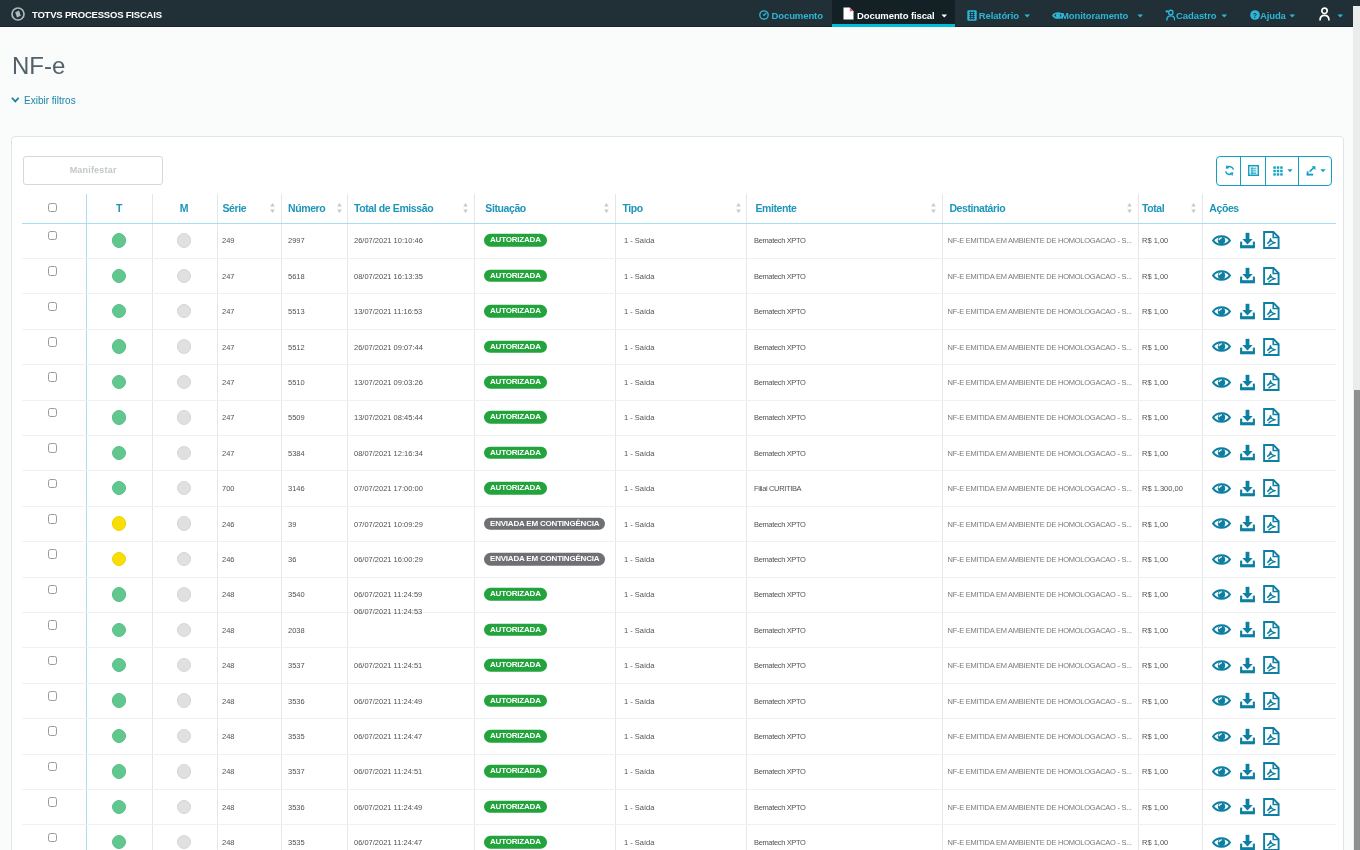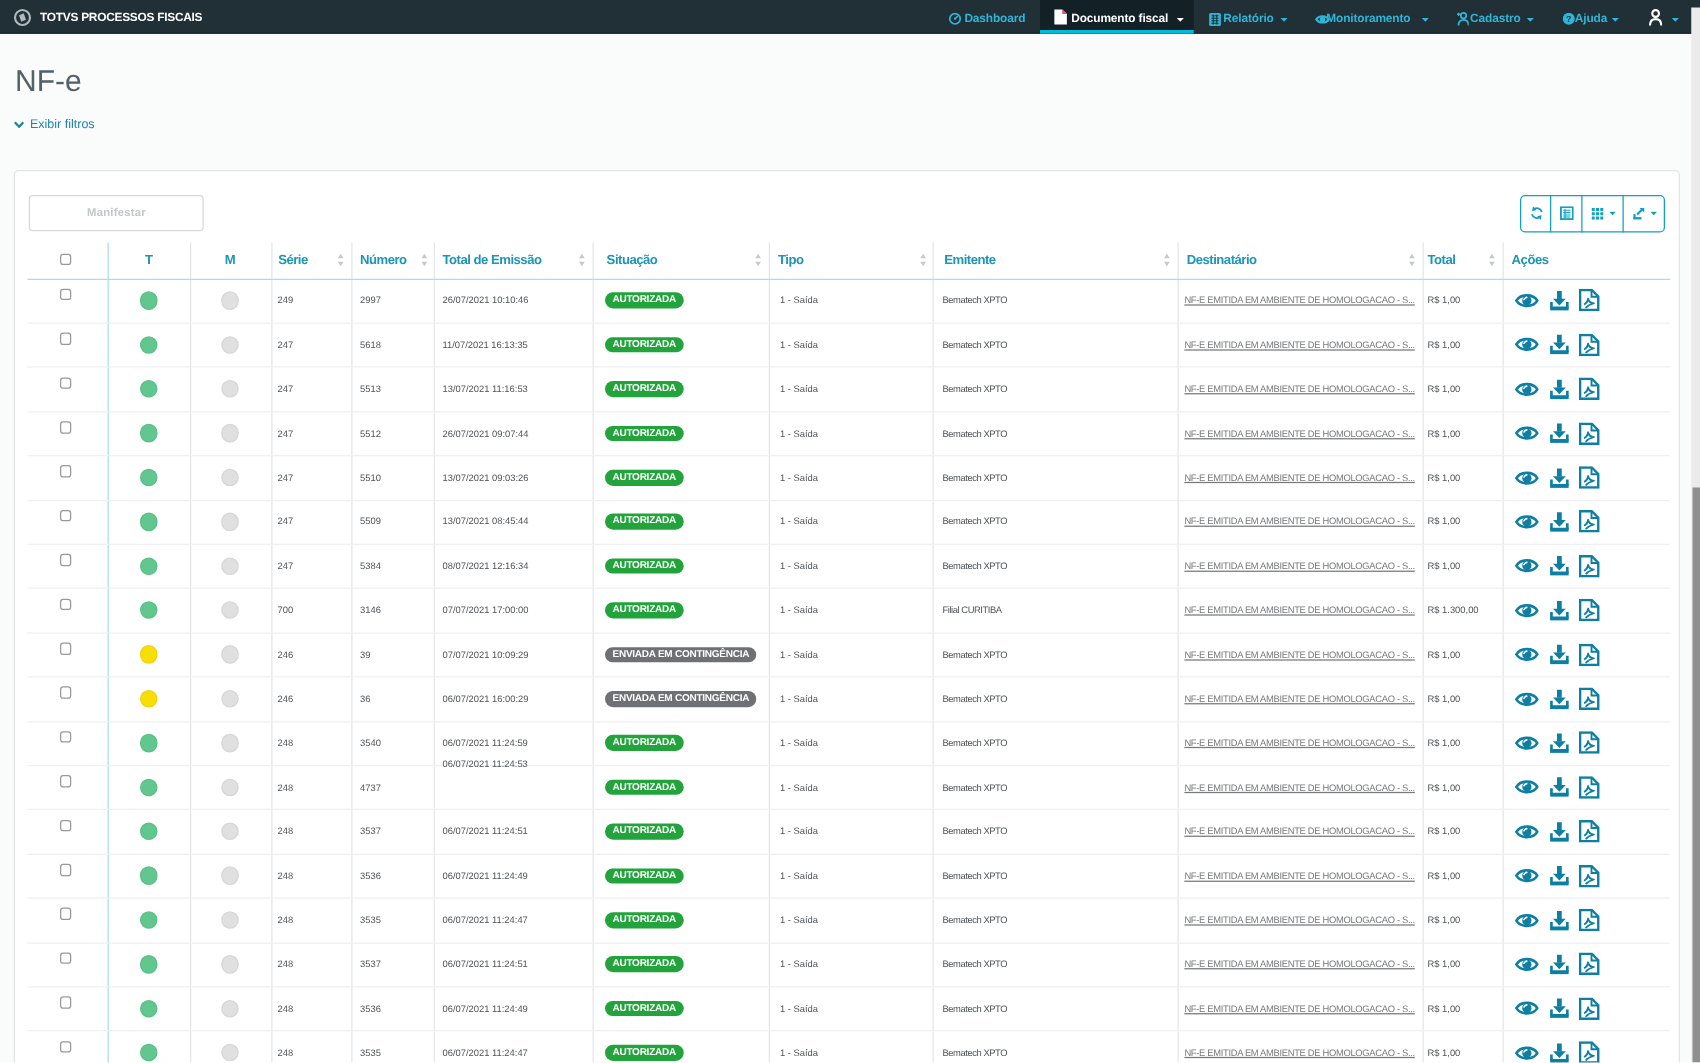--- a/index.html
+++ b/index.html
@@ -1,19 +1,19 @@
 <!DOCTYPE html>
 <html><head><meta charset="utf-8"><title>NF-e</title>
 <style>
 * { margin:0; padding:0; box-sizing:border-box; }
 html,body { width:1360px; height:850px; overflow:hidden; background:#fafbfb;
   font-family:"Liberation Sans", sans-serif; }
 #page { position:relative; width:1360px; height:850px; }
 .ct { position:absolute; font-size:7.5px; color:#4f5356; transform:translateY(-50%); white-space:nowrap; }
-.dest { color:#77797b; letter-spacing:-0.25px;text-decoration:underline; }
+.dest { color:#77797b; letter-spacing:-0.25px; }
 .emit { letter-spacing:-0.35px; }
 .hl { position:absolute; font-size:10.5px; font-weight:bold; color:#1d95b8; transform:translateY(-50%); white-space:nowrap; letter-spacing:-0.4px;}
 .navitem { position:absolute; font-size:9.5px; font-weight:bold; letter-spacing:-0.1px; color:#2db6d8; transform:translateY(-50%); white-space:nowrap; }
 .badge { position:absolute; height:12.5px; line-height:12.5px; border-radius:7px; color:#fff;
   font-size:8px; font-weight:bold; padding:0 6px; transform:translateY(-50%); letter-spacing:-0.2px; white-space:nowrap;}
 .bA { background:#23a33c; }
 .bC { background:#6f7073; }
 .vline { position:absolute; width:1px; background:#e4e6e7; }
 .rsep { position:absolute; height:1px; background:#eef0f1; }
 </style></head><body>
@@ -25,21 +25,21 @@
 <svg style="position:absolute;left:11px;top:7px" width="14" height="14" viewBox="0 0 14 14">
 <circle cx="7" cy="7" r="6" fill="none" stroke="#aeb8bd" stroke-width="1.7"></circle>
 <path d="M4.2 5.2 L8.0 3.6 L9.8 8.8 L6.0 10.4 Z" fill="#aeb8bd"></path>
 </svg>
 <div class="navitem" style="left:32px;top:14px;color:#fff;font-size:9.5px;letter-spacing:-0.2px">TOTVS PROCESSOS FISCAIS</div>
 <svg style="position:absolute;left:758.5px;top:9.8px" width="10" height="10" viewBox="0 0 11 11">
 <circle cx="5.5" cy="5.5" r="4.6" fill="none" stroke="#2db6d8" stroke-width="1.5"></circle>
 <path d="M5.5 5.5 L8 3.2" stroke="#2db6d8" stroke-width="1.4" fill="none"></path>
 <circle cx="5.5" cy="5.5" r="1" fill="#2db6d8"></circle>
 </svg>
-<div class="navitem" style="left:771.5px;top:14.5px">Dashboard</div>
+<div class="navitem" style="left:771.5px;top:14.5px">Documento</div>
 <svg style="position:absolute;left:843px;top:7px" width="11" height="13" viewBox="0 0 11 13">
 <path d="M0.5 0.5 H6.8 L10.5 4.2 V12.5 H0.5 Z" fill="#fff"></path>
 <path d="M6.8 0.5 V4.2 H10.5 Z" fill="#e8526e"></path>
 </svg>
 <div class="navitem" style="left:857px;top:14.5px;color:#fff">Documento fiscal</div>
 <svg style="position:absolute;left:941px;top:14px" width="6.5" height="4.0" viewBox="0 0 10 6.2">
 <path d="M0.6 0.6 L5 5.4 L9.4 0.6 Z" fill="#fff"></path>
 </svg>
 <svg style="position:absolute;left:966.5px;top:10px" width="10" height="11" viewBox="0 0 10 11">
 <rect x="0.3" y="0.3" width="9.4" height="10.4" rx="1.2" fill="#2db6d8"></rect>
@@ -212,21 +212,21 @@
 <path d="M1.1 1.0 H10.4 L15.6 6.2 V17 H1.1 Z" fill="none" stroke="#0d7fa2" stroke-width="1.9"></path>
 <path d="M10.2 1.2 V6.4 H15.4" fill="none" stroke="#0d7fa2" stroke-width="1.5"></path>
 <path d="M4.2 12.6 C6.0 11.8 7.2 9.6 7.5 7.8 C7.8 9.8 9.4 11.4 12.2 11.6 C9.6 12.2 6.8 13.8 5.5 15.4" fill="none" stroke="#0d7fa2" stroke-width="1.4" stroke-linejoin="round"></path>
 </svg>
 <div class="rsep" style="left:22.0px;top:258.0px;width:1313.9px"></div>
 <div style="position:absolute;left:47.5px;top:266.2px;width:9.5px;height:9.5px;border:1.6px solid #97999b;border-radius:2.5px;background:#fff"></div>
 <div style="position:absolute;left:112.0px;top:268.6px;width:14.4px;height:14.4px;border-radius:50%;background:#61c78e;border:1px solid #59c086"></div>
 <div style="position:absolute;left:176.70000000000002px;top:268.6px;width:14.4px;height:14.4px;border-radius:50%;background:#e0e0e0;border:1px solid #d6d6d6"></div>
 <div class="ct " style="left:222px;top:275.8px">247</div>
 <div class="ct " style="left:288px;top:275.8px">5618</div>
-<div class="ct " style="left:354px;top:275.8px">11/07/2021 16:13:35</div>
+<div class="ct " style="left:354px;top:275.8px">08/07/2021 16:13:35</div>
 <div class="badge bA" style="left:484px;top:275.8px">AUTORIZADA</div>
 <div class="ct " style="left:624px;top:275.8px">1 - Saída</div>
 <div class="ct emit" style="left:754px;top:275.8px">Bematech XPTO</div>
 <div class="ct dest" style="left:947.5px;top:275.8px">NF-E EMITIDA EM AMBIENTE DE HOMOLOGACAO - S...</div>
 <div class="ct " style="left:1142px;top:275.8px">R$ 1,00</div>
 <svg style="position:absolute;left:1212px;top:268.3px" width="19" height="15" viewBox="0 0 19 15">
 <path d="M1.1 7.5 C4.6 1.9 14.4 1.9 17.9 7.5 C14.4 13.1 4.6 13.1 1.1 7.5 Z" fill="none" stroke="#0d7fa2" stroke-width="2.1"></path>
 <circle cx="9.5" cy="7.5" r="3.7" fill="#0d7fa2"></circle>
 <path d="M7.2 6.6 A2.9 2.9 0 0 1 9.4 4.9" stroke="#fff" stroke-width="1.3" fill="none" stroke-linecap="round"></path>
 </svg>
@@ -501,21 +501,21 @@
 <svg style="position:absolute;left:1263px;top:585.4px" width="17" height="18" viewBox="0 0 17 18">
 <path d="M1.1 1.0 H10.4 L15.6 6.2 V17 H1.1 Z" fill="none" stroke="#0d7fa2" stroke-width="1.9"></path>
 <path d="M10.2 1.2 V6.4 H15.4" fill="none" stroke="#0d7fa2" stroke-width="1.5"></path>
 <path d="M4.2 12.6 C6.0 11.8 7.2 9.6 7.5 7.8 C7.8 9.8 9.4 11.4 12.2 11.6 C9.6 12.2 6.8 13.8 5.5 15.4" fill="none" stroke="#0d7fa2" stroke-width="1.4" stroke-linejoin="round"></path>
 </svg>
 <div class="rsep" style="left:22.0px;top:612.0px;width:1313.9px"></div>
 <div style="position:absolute;left:47.5px;top:620.2px;width:9.5px;height:9.5px;border:1.6px solid #97999b;border-radius:2.5px;background:#fff"></div>
 <div style="position:absolute;left:112.0px;top:622.5999999999999px;width:14.4px;height:14.4px;border-radius:50%;background:#61c78e;border:1px solid #59c086"></div>
 <div style="position:absolute;left:176.70000000000002px;top:622.5999999999999px;width:14.4px;height:14.4px;border-radius:50%;background:#e0e0e0;border:1px solid #d6d6d6"></div>
 <div class="ct " style="left:222px;top:629.8px">248</div>
-<div class="ct " style="left:288px;top:629.8px">4737</div>
+<div class="ct " style="left:288px;top:629.8px">2038</div>
 <div class="ct " style="left:354px;top:611px">06/07/2021 11:24:53</div>
 <div class="badge bA" style="left:484px;top:629.8px">AUTORIZADA</div>
 <div class="ct " style="left:624px;top:629.8px">1 - Saída</div>
 <div class="ct emit" style="left:754px;top:629.8px">Bematech XPTO</div>
 <div class="ct dest" style="left:947.5px;top:629.8px">NF-E EMITIDA EM AMBIENTE DE HOMOLOGACAO - S...</div>
 <div class="ct " style="left:1142px;top:629.8px">R$ 1,00</div>
 <svg style="position:absolute;left:1212px;top:622.3px" width="19" height="15" viewBox="0 0 19 15">
 <path d="M1.1 7.5 C4.6 1.9 14.4 1.9 17.9 7.5 C14.4 13.1 4.6 13.1 1.1 7.5 Z" fill="none" stroke="#0d7fa2" stroke-width="2.1"></path>
 <circle cx="9.5" cy="7.5" r="3.7" fill="#0d7fa2"></circle>
 <path d="M7.2 6.6 A2.9 2.9 0 0 1 9.4 4.9" stroke="#fff" stroke-width="1.3" fill="none" stroke-linecap="round"></path>

